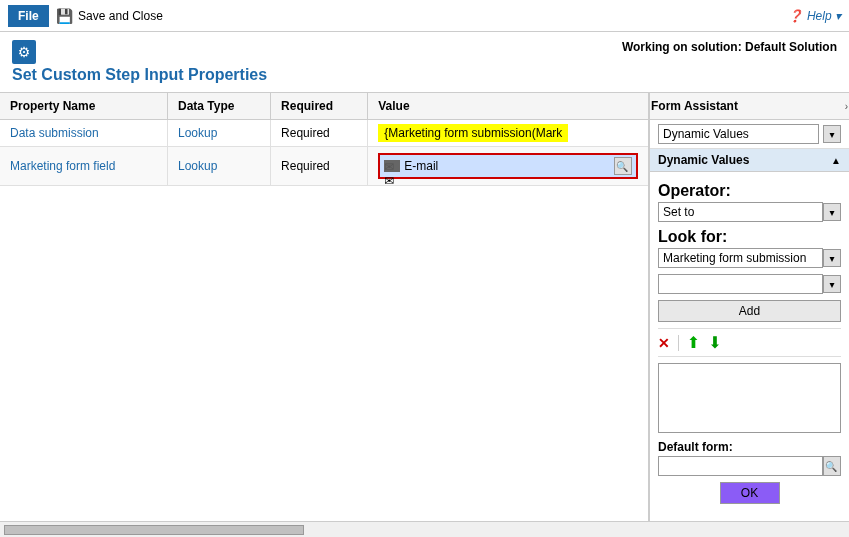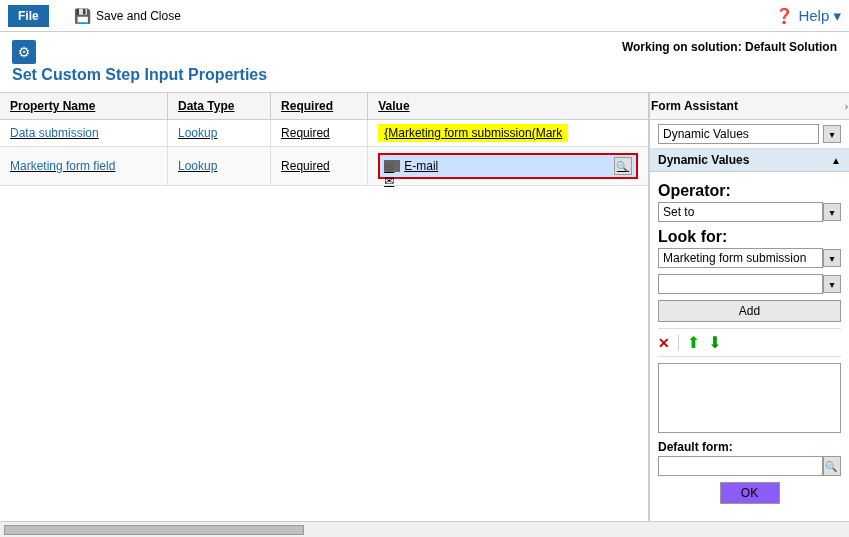--- a/index.html
+++ b/index.html
@@ -1,44 +1,44 @@
 <!DOCTYPE html>
 <html><head>
   <meta charset="utf-8">
   <style>
     * { box-sizing: border-box; margin: 0; padding: 0; }
     body { font-family: 'Segoe UI', Tahoma, sans-serif; font-size: 12px; background: #f0f0f0; color: #000; width: 849px; height: 537px; overflow: hidden; }
 
     
-    #title-bar { background: #fff; border-bottom: 1px solid #ccc; height: 32px; display: flex; align-items: center; padding: 5px 8px; gap: 26px; }
+    #title-bar { background: #fff; border-bottom: 1px solid #ccc; height: 32px; display: flex; align-items: center; padding: 5px 8px; gap: 8px; }
     #file-btn { background: #1e6aaa; color: #fff; font-size: 12px; font-weight: bold; padding: 4px 10px; border: none; cursor: pointer; }
     #save-close-btn { display: flex; align-items: center; gap: 4px; background: none; border: none; cursor: pointer; font-size: 12px; color: #000; }
     #save-close-btn .disk-icon { color: #1e6aaa; font-size: 14px; }
-    .help-link { margin-left: auto; color: #1e6aaa; text-decoration: none; font-size: 15px; cursor: pointer; }
+    .help-link { margin-left: auto; color: #1e6aaa; text-decoration: none; font-size: 12px; cursor: pointer; font-style: italic; }
 
     
     #main-container { display: flex; flex-direction: column; height: calc(537px - 32px); }
 
     
     #header { background: #fff; padding: 8px 12px; border-bottom: 1px solid #ccc; }
     .process-label { color: #1e6aaa; font-size: 11px; display: flex; align-items: center; gap: 6px; }
     .gear-icon-header { width: 24px; height: 24px; background: #1e6aaa; border-radius: 2px; display: flex; align-items: center; justify-content: center; color: #fff; font-size: 14px; }
     .process-title { font-size: 16px; font-weight: bold; color: #1e6aaa; margin-top: 2px; }
     .working-solution { margin-left: auto; font-size: 12px; color: #000; font-weight: bold; }
     #header-inner { display: flex; align-items: flex-start; }
     #header-text { flex: 1; }
 
     
     #content-area { display: flex; flex: 1; overflow: hidden; }
 
     
     #left-panel { flex: 1; background: #fff; border-right: 1px solid #ccc; overflow: auto; }
 
     
-    #prop-table { width: 100%; border-collapse: collapse; text-decoration: underline; }
+    #prop-table { width: 100%; border-collapse: collapse; }
     #prop-table thead tr { background: #f5f5f5; border-bottom: 1px solid #ccc; }
     #prop-table thead th { padding: 6px 10px; text-align: left; font-weight: bold; font-size: 12px; color: #000; border-right: 1px solid #ccc; }
     #prop-table thead th:last-child { border-right: none; }
     #prop-table tbody tr { border-bottom: 1px solid #e0e0e0; }
     #prop-table tbody tr:nth-child(even) { background: #f9f9f9; }
     #prop-table tbody td { padding: 6px 10px; font-size: 12px; border-right: 1px solid #e0e0e0; vertical-align: middle; }
     #prop-table tbody td:last-child { border-right: none; }
     .lookup-link { color: #1e6aaa; text-decoration: none; cursor: pointer; }
 
     

